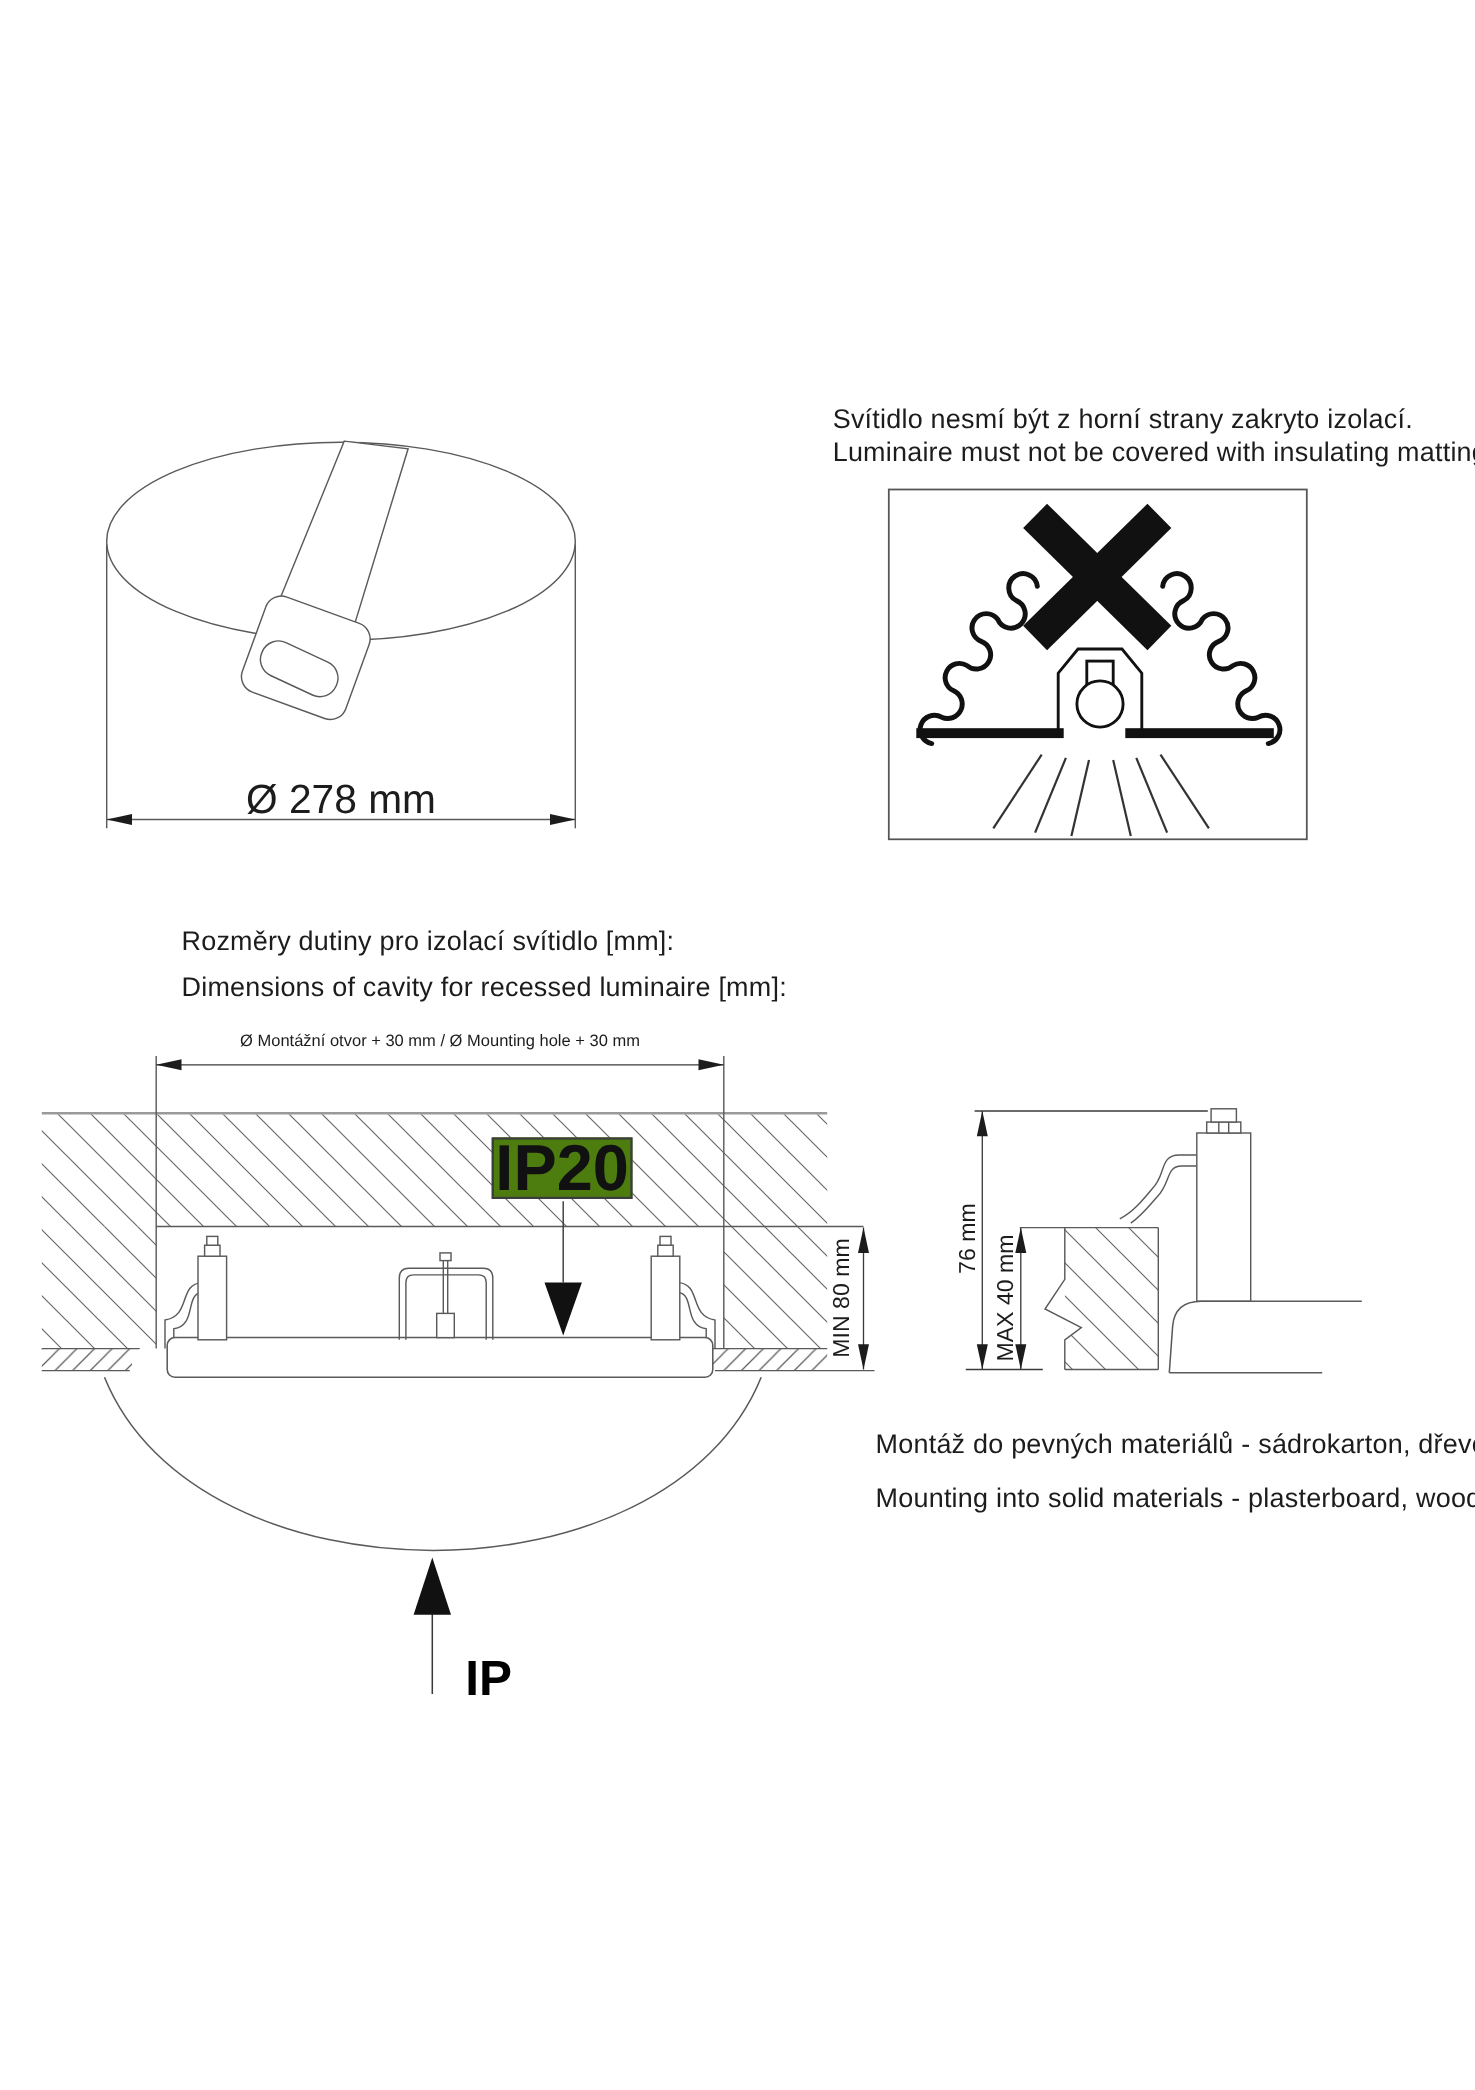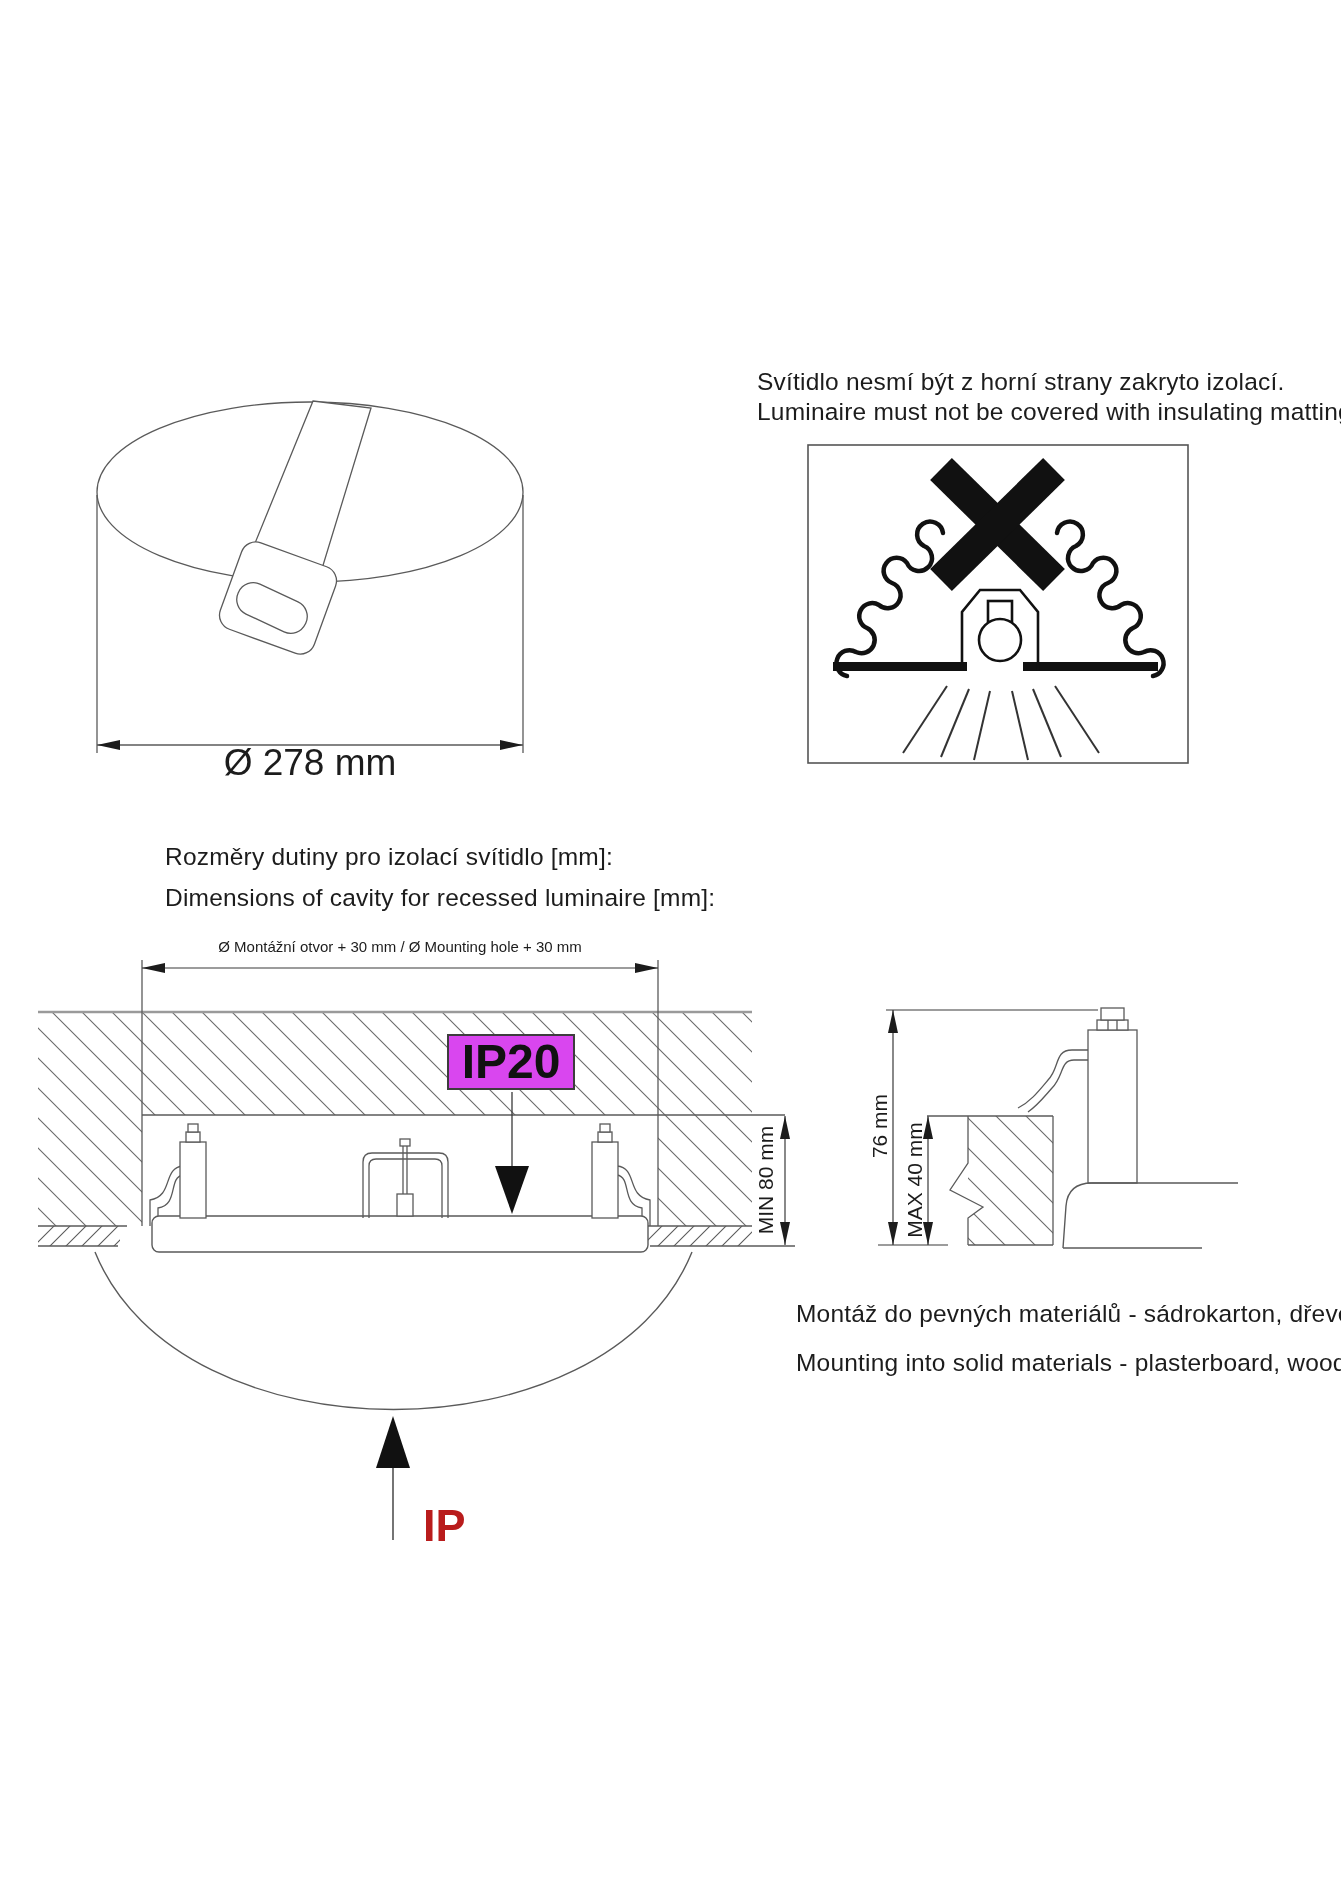--- a/index.html
+++ b/index.html
@@ -3,31 +3,31 @@
 <meta charset="utf-8">
 <style>
   html,body{margin:0;padding:0;}
   body{
     width:1341px;height:1900px;position:relative;background:#ffffff;
     font-family:"Liberation Sans","DejaVu Sans",sans-serif;color:#1c1c1c;overflow:hidden;
   }
   svg.canvas{position:absolute;left:0;top:0;}
   .t{position:absolute;white-space:nowrap;color:#1c1c1c;}
   .body-txt{font-size:24.5px;letter-spacing:0.2px;}
-  .dim-big{font-size:37px;margin-top:36px;}
+  .dim-big{font-size:37px;}
   .dim-small{font-size:15px;}
   .rot{transform:rotate(-90deg);text-align:center;font-size:21px;}
   .center{text-align:center;}
   #ip20-badge{
     position:absolute;left:447px;top:1034px;width:128px;height:56px;
-    border:2px solid #3d3d3d;background:#d946ef;box-sizing:border-box;
-    font-size:48px;font-weight:700;text-align:center;line-height:52px;color:#111;
+    border:2px solid #3d3d3d;background:#4d7c0f;box-sizing:border-box;
+    font-size:59px;font-weight:700;text-align:center;line-height:52px;color:#111;
     letter-spacing:0px;
   }
-  #ip-label{font-size:45px;font-weight:700;color:#b91c1c;}
+  #ip-label{font-size:45px;font-weight:700;color:#000000;}
 </style>
 </head>
 <body>
 
 <svg class="canvas" width="1341" height="1900" viewBox="0 0 1341 1900">
   <defs>
     <pattern id="hb" width="30" height="30" patternUnits="userSpaceOnUse">
       <path d="M0,0 l30,30 M-8,22 l16,16 M22,-8 l16,16" stroke="#6a6a6a" stroke-width="1.1" fill="none"></path>
     </pattern>
     <pattern id="hf" width="16" height="16" patternUnits="userSpaceOnUse">

